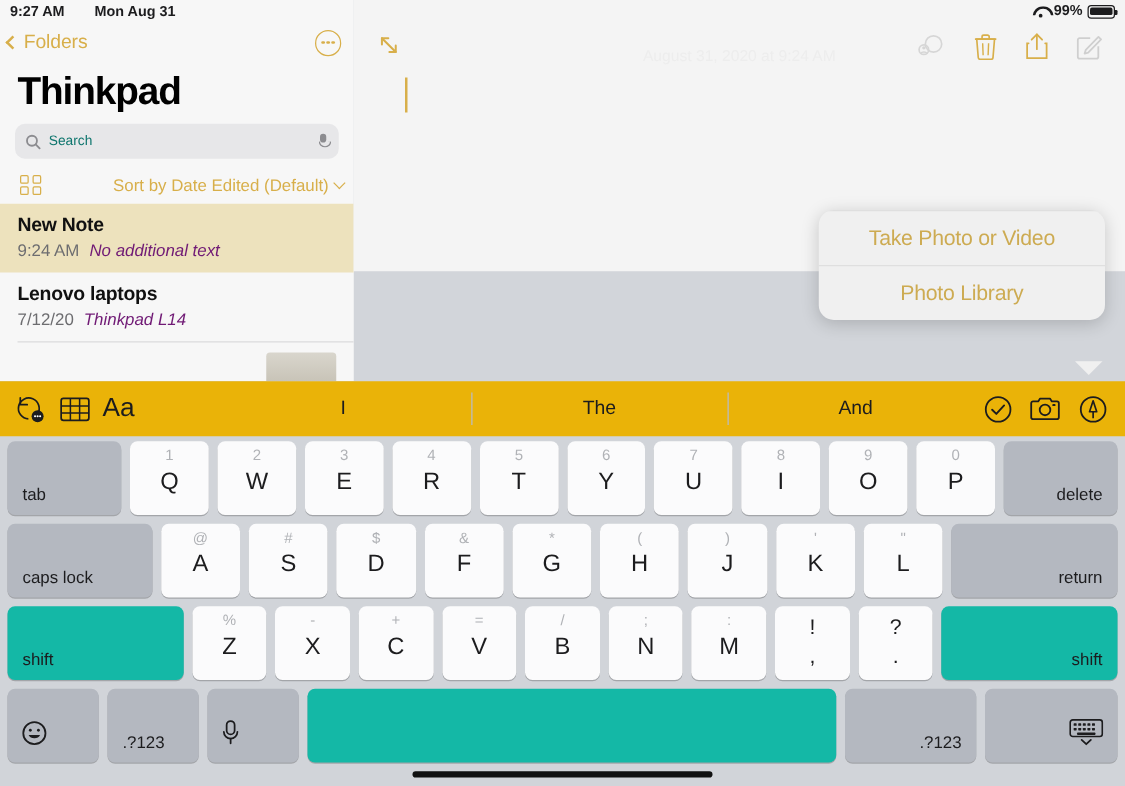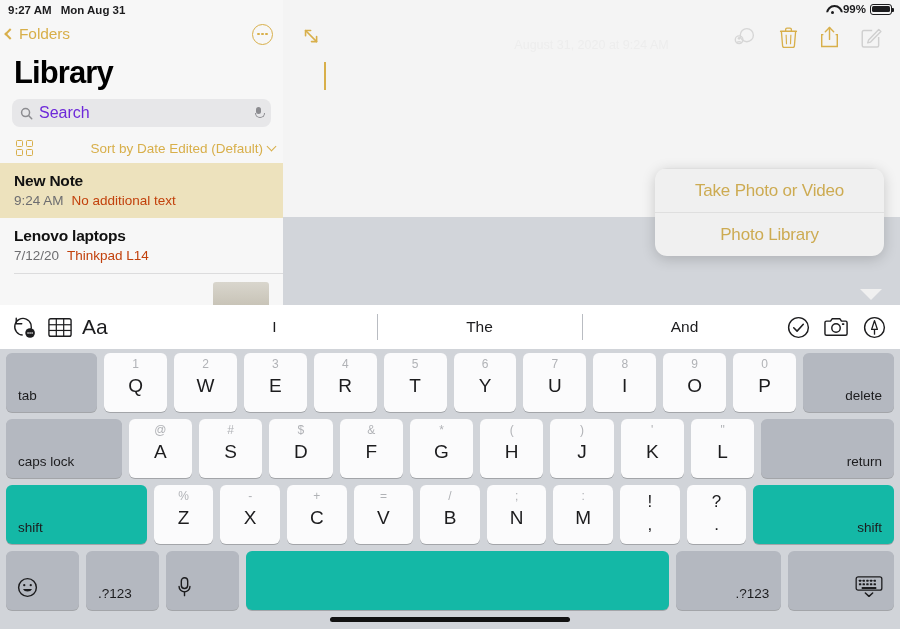--- a/index.html
+++ b/index.html
@@ -13,21 +13,21 @@
 
   
   #sidebar {
     position: absolute; left: 0; top: 0; width: 283px; height: 305px;
     background: #f7f7f7; overflow: hidden;
   }
   .statusbar {
     height: 19px; display: flex; align-items: center;
     padding: 0 8px; font-size: 11.5px; font-weight: bold; color: #1c1c1e;
   }
-  .status-time { margin-right: 9px; }
+  .status-time { margin-right: 24px; }
   .status-date { font-weight: bold; }
 
   .nav-row {
     height: 30px; display: flex; align-items: center;
     padding: 0 10px 0 6px; justify-content: space-between;
   }
   .back-link {
     display: flex; align-items: center; color: #d8af4a;
     font-size: 15.5px; letter-spacing: -0.1px;
   }
@@ -46,21 +46,21 @@
   .folder-title {
     font-size: 31px; font-weight: bold; color: #000;
     padding: 6px 0 8px 14px; letter-spacing: -0.9px;
   }
 
   .search-wrap { padding: 0 12px; }
   .search-box {
     height: 28px; background: #e7e7e9; border-radius: 8px;
     display: flex; align-items: center; padding: 0 8px; gap: 6px;
   }
-  .search-text { font-size: 16px; color: #6d28d9; flex: 1; }
+  .search-text { font-size: 11px; color: #0f766e; flex: 1; }
   .mic-ico { width: 9px; height: 13px; position: relative; }
   .mic-ico::before {
     content: ""; position: absolute; left: 2px; top: 0;
     width: 5px; height: 7.5px; border-radius: 3px; background: #8c8c90;
   }
   .mic-ico::after {
     content: ""; position: absolute; left: 0.5px; top: 6px;
     width: 8px; height: 4.5px; border: 1.2px solid #8c8c90;
     border-top: none; border-radius: 0 0 5px 5px;
   }
@@ -74,21 +74,21 @@
   .sort-right { display: flex; align-items: center; gap: 5px; color: #d8af4a; font-size: 13.5px; text-align: center; }
   .chev-down {
     width: 7px; height: 7px; border-right: 1.6px solid #d8af4a;
     border-bottom: 1.6px solid #d8af4a; transform: rotate(45deg); margin-top: -3px;
   }
 
   .note-row { padding: 9px 14px 10px 14px; position: relative; }
   .note-row.selected { background: #ede2bd; }
   .note-title { font-size: 15.5px; font-weight: bold; color: #111; letter-spacing: -0.2px; }
   .note-sub { font-size: 13.5px; color: #6d6d70; margin-top: 3px; display: flex; gap: 8px; }
-  .note-sub .snippet { color: #c2410c; }
+  .note-sub .snippet { color: #701a75; font-style: italic; }
   .note-sep { height: 1px; background: #dcdcdd; margin-left: 14px; }
   .note-thumb {
     position: absolute; right: 14px; top: 8px; width: 56px; height: 44px;
     background: linear-gradient(#d9d6cd,#b9b3a4); border-radius: 3px;
   }
 
   
   #editor {
     position: absolute; left: 283px; top: 0; width: 617px; height: 217px;
     background: #f4f4f4; overflow: hidden;
@@ -150,21 +150,21 @@
     border-top: 11px solid #f0f0f0;
   }
 
   
   #keyboard {
     position: absolute; left: 0; top: 305px; width: 900px; height: 324px;
     background: #d1d4d9;
   }
   .predbar {
     height: 44px; display: flex; align-items: center; position: relative;
-    background: #ffffff;
+    background: #eab308;
   }
   .kb-tools { display: flex; align-items: center; gap: 10px; padding-left: 12px; width: 172px; }
   .pred-slots { flex: 1; display: flex; height: 100%; }
   .pred-slot {
     flex: 1; display: flex; align-items: center; justify-content: center;
     font-size: 15.5px; color: #1c1c1e; position: relative;
   }
   .pred-slot + .pred-slot::before {
     content: ""; position: absolute; left: 0; top: 9px; bottom: 9px;
     width: 1px; background: #b9bcc2;
@@ -225,21 +225,21 @@
         <span class="chev-left"></span>
         <span>Folders</span>
       </div>
       <div class="more-circle">
         <i></i>
           <i></i>
           <i></i>
       </div>
     </div>
 
-    <div class="folder-title">Library</div>
+    <div class="folder-title">Thinkpad</div>
 
     <div class="search-wrap">
       <div class="search-box">
         <svg width="13" height="13" viewBox="0 0 14 14">
           <circle cx="6" cy="6" r="4.3" fill="none" stroke="#8c8c90" stroke-width="1.6"></circle>
           <line x1="9.2" y1="9.2" x2="12.6" y2="12.6" stroke="#8c8c90" stroke-width="1.6" stroke-linecap="round"></line>
         </svg>
         <span class="search-text">Search</span>
         <span class="mic-ico"></span>
       </div>

